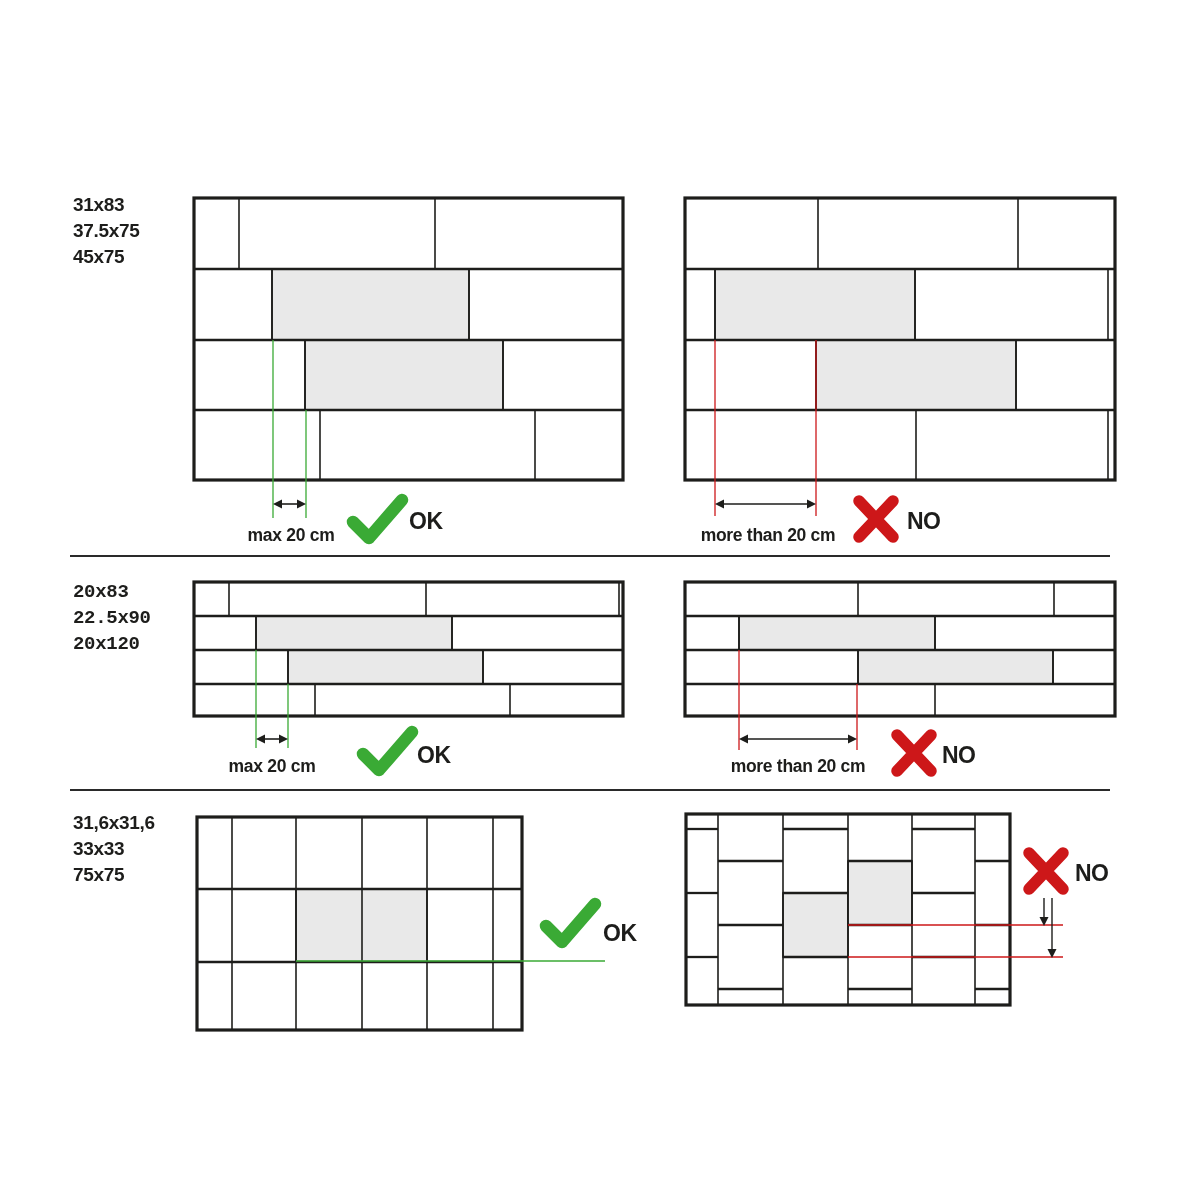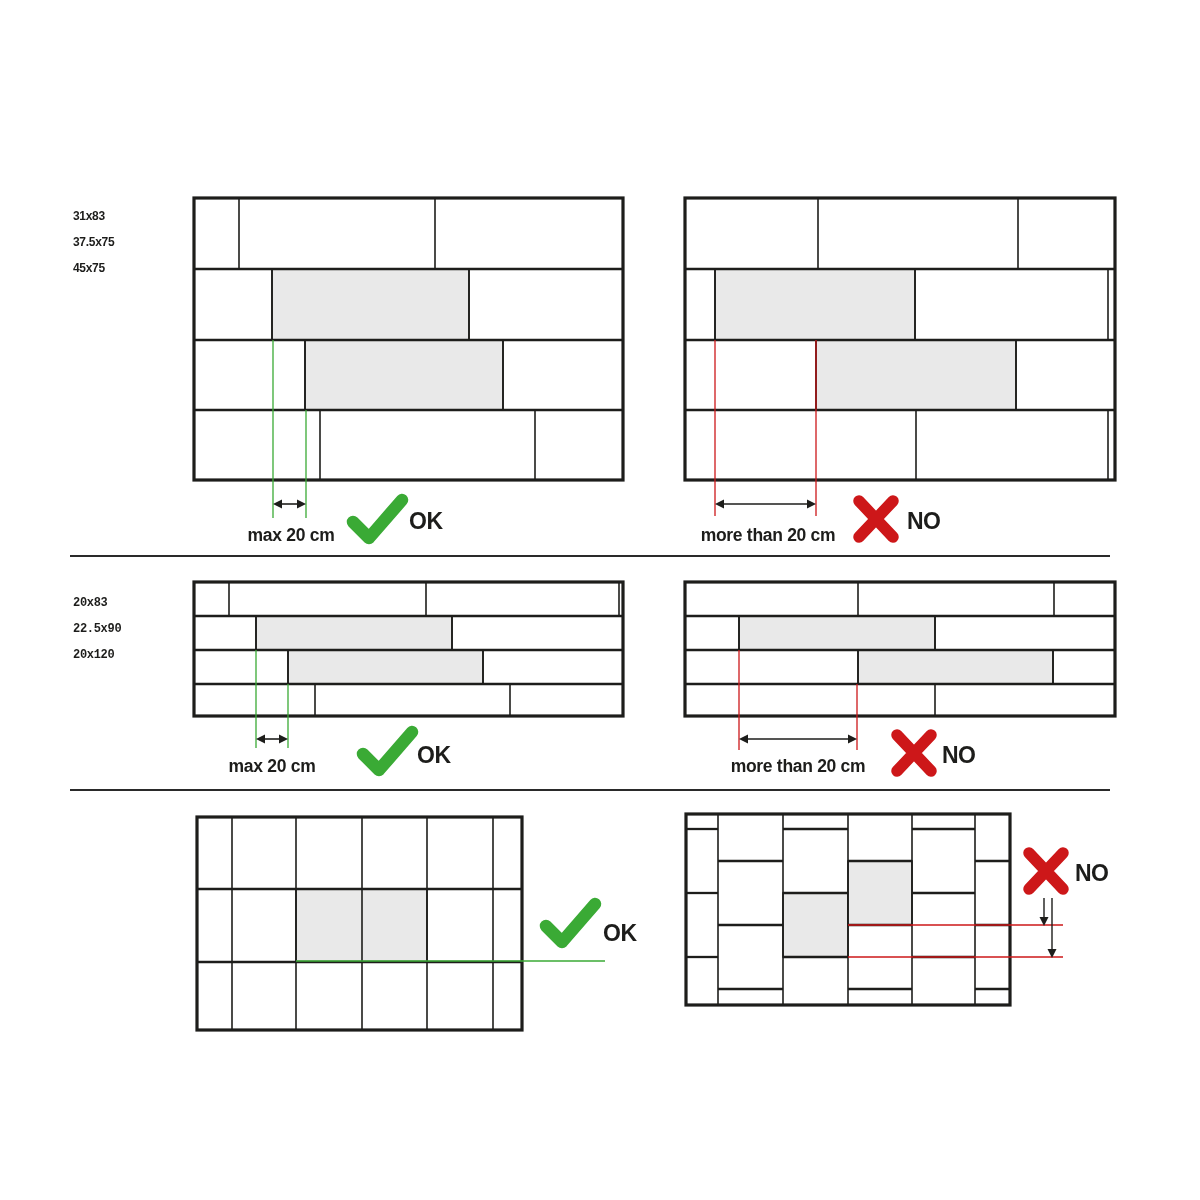--- a/index.html
+++ b/index.html
@@ -1,20 +1,20 @@
 <!DOCTYPE html>
 <html><head>
 <meta charset="utf-8">
 <style>
   html,body{margin:0;padding:0;background:#ffffff;}
   #canvas{position:relative;width:1200px;height:1200px;background:#ffffff;overflow:hidden;
           font-family:"Liberation Sans",sans-serif;}
   #diagram-svg{position:absolute;left:0;top:0;width:1200px;height:1200px;}
   .size-label{position:absolute;left:73px;white-space:pre-line;
-              font-weight:700;font-size:12px;line-height:26px;color:#1d1d1b;letter-spacing:-0.3px;margin-top:11px;}
+              font-weight:700;font-size:19px;line-height:26px;color:#1d1d1b;letter-spacing:-0.3px;}
   #sizes-1{top:192px;}
   #sizes-2{top:579px;font-family:Liberation Mono, monospace;}
   #sizes-3{top:810px;}
   svg text{font-family:"Liberation Sans",sans-serif;font-weight:700;fill:#1d1d1b;}
   svg text.measure{font-size:17.5px;letter-spacing:-0.3px;}
   svg text.verdict{font-size:23px;letter-spacing:-0.5px;}
 </style>
 </head>
 <body>
 
@@ -169,13 +169,16 @@
       </g>
       <line x1="70" y1="556" x2="1110" y2="556" stroke="#2a2a2a" stroke-width="1.8"></line>
       <line x1="70" y1="790" x2="1110" y2="790" stroke="#2a2a2a" stroke-width="1.8"></line>
     </svg>
   <div class="size-label" id="sizes-1">31x83
 37.5x75
 45x75</div>
   <div class="size-label" id="sizes-2">20x83
 22.5x90
 20x120</div>
+  <div class="size-label" id="sizes-3">31,6x31,6
+33x33
+75x75</div>
 </div>
 
 </body></html>

